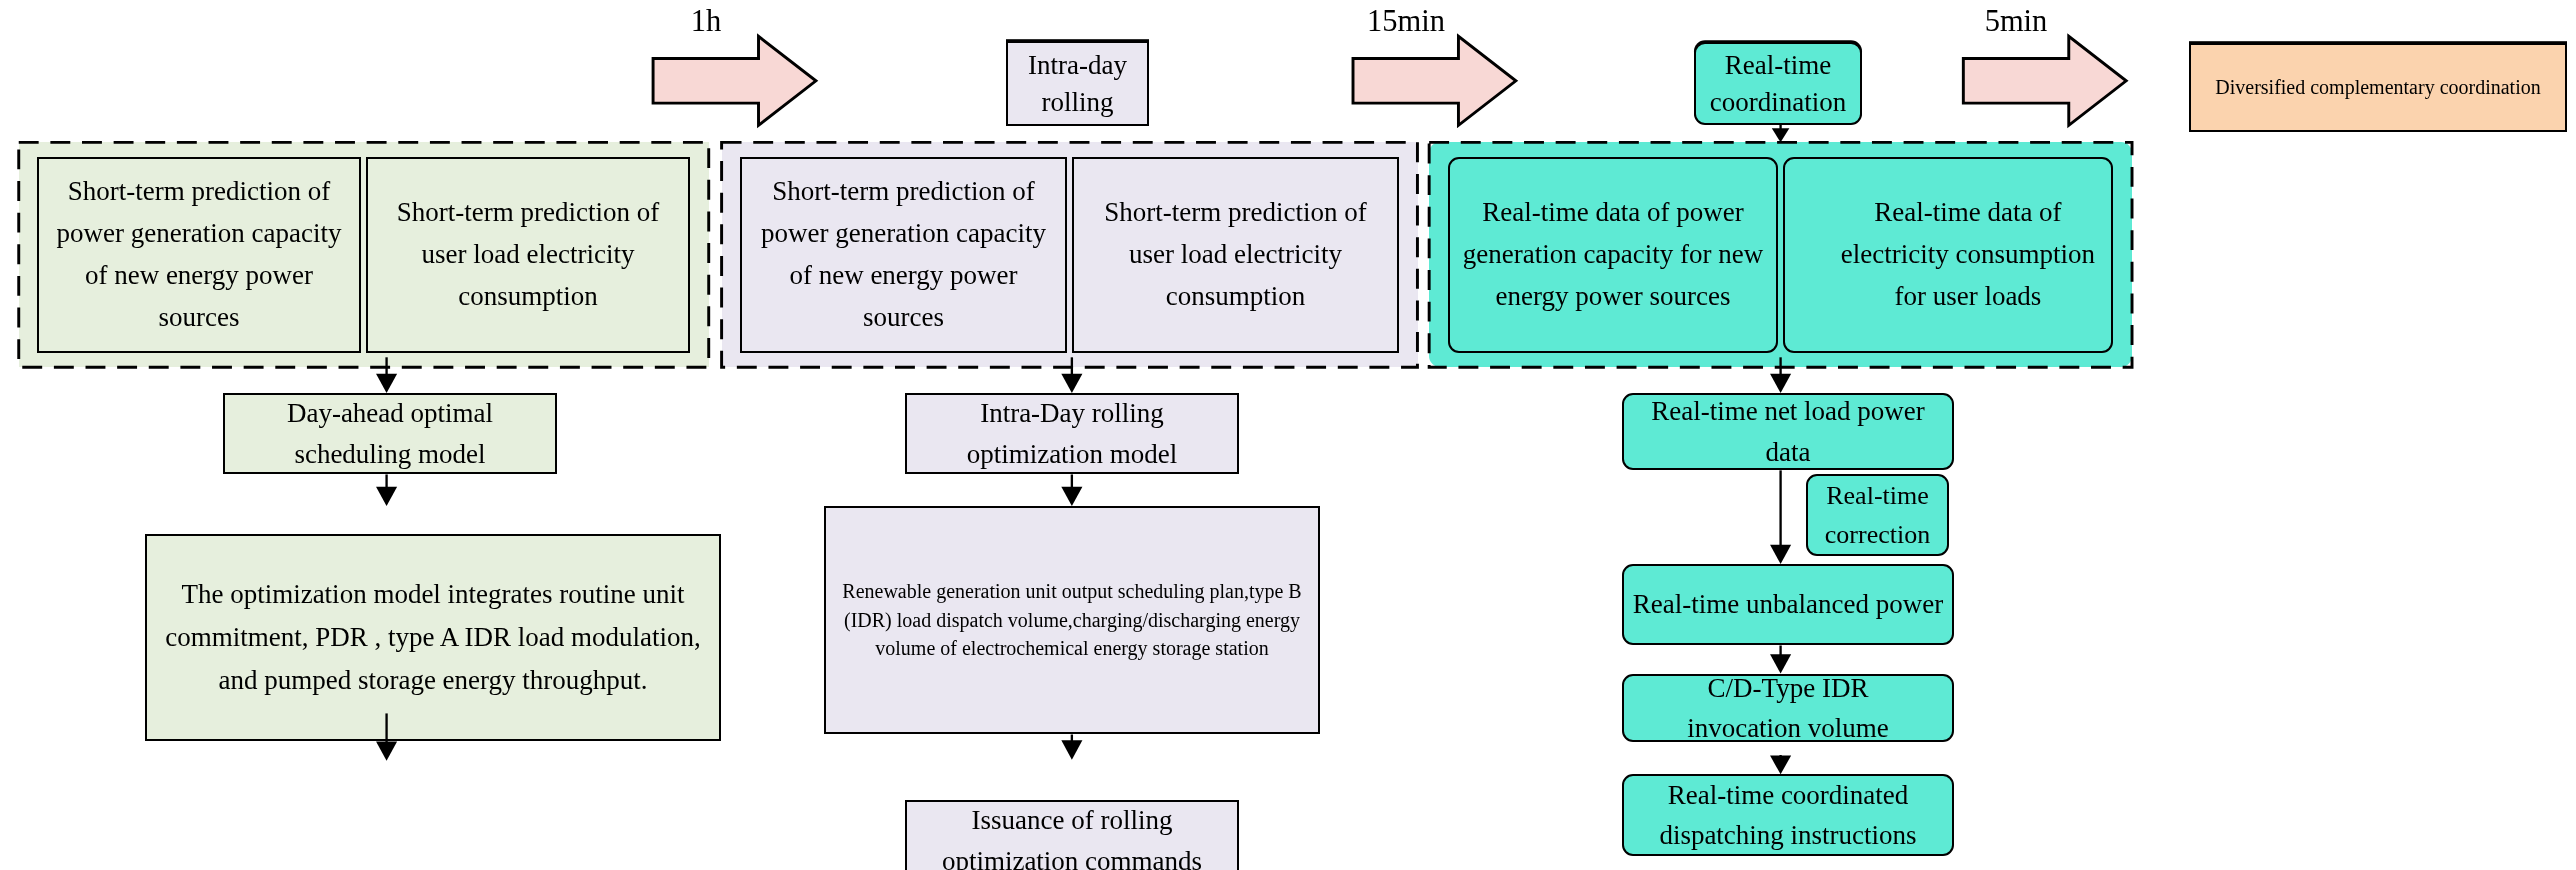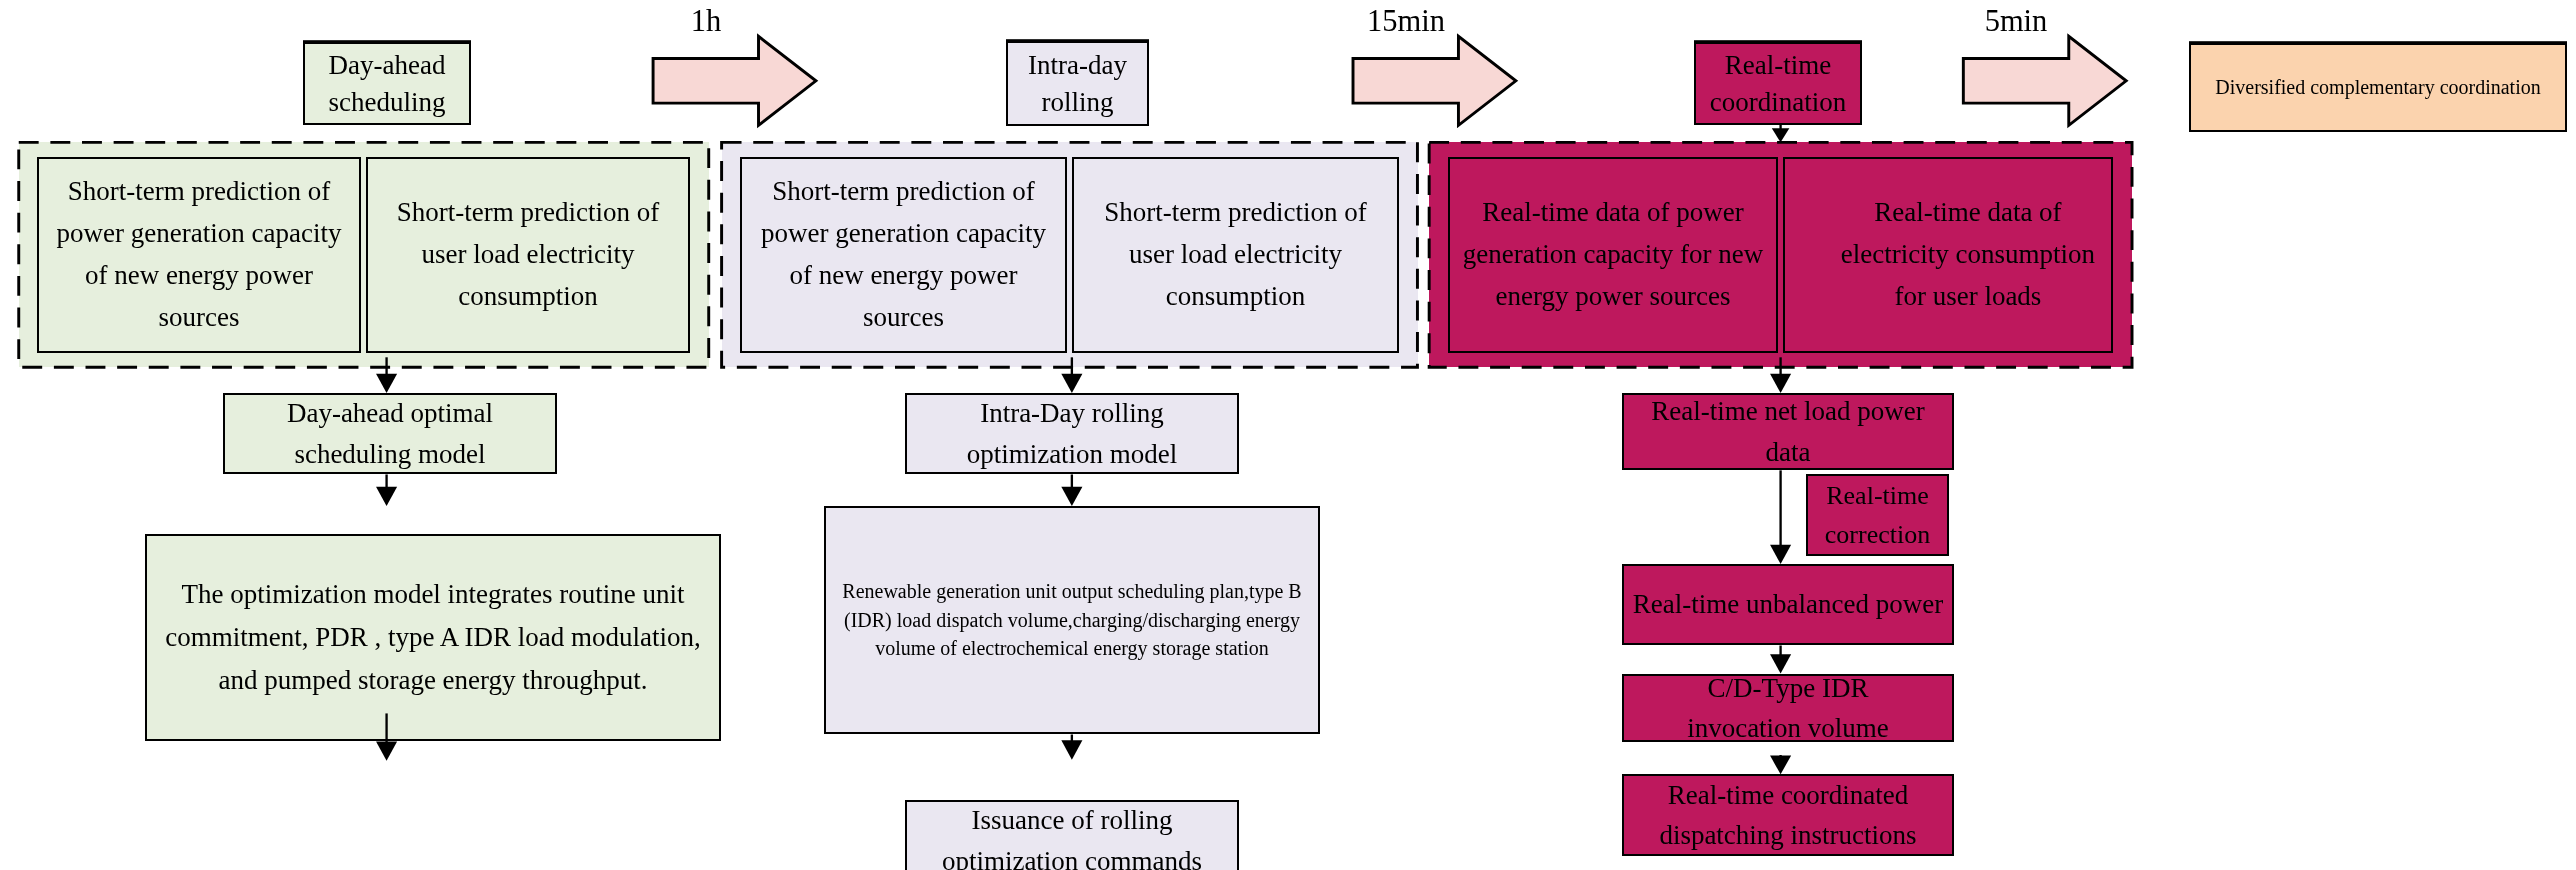--- a/index.html
+++ b/index.html
@@ -31,21 +31,21 @@
     padding: 2.3px 8.2px;
     z-index: 10;
   }
   .container-bg {
     position: absolute;
     box-sizing: border-box;
     z-index: 1;
   }
   .fill-green   { background: #e6efdd; }
   .fill-purple  { background: #eae7f1; }
-  .fill-cyan    { background: #be185d; }
+  .fill-cyan    { background: #5eead4; border-radius: 11px; }
   .fill-orange  { background: #fbd3ae; }
   .header-box   { font-size: 27px; line-height: 1.35; box-shadow: 0 -1.8px 0 #000; }
   .input-box    { line-height: 1.55; }
   .interval-label {
     position: absolute;
     width: 152px;
     top: 4.7px;
     text-align: center;
     font-size: 30.5px;
     line-height: 1.1;
@@ -62,21 +62,20 @@
   .b2 { line-height: 1.6; }
   .b5 { font-size: 20px; line-height: 1.42; padding: 2.3px 5.9px; }
   .b10 { padding: 2.3px 35px; }
   .corr { font-size: 26px; line-height: 1.5; }
 </style>
 </head>
 <body>
 
 <div id="canvas">
 
-  <div class="box header-box fill-green" style="left:303px; top:42px; width:168px; height:83px;">Day-ahead scheduling</div>
 
   <div class="box header-box fill-purple" style="left:1006px; top:41px; width:143px; height:85px;">Intra-day rolling</div>
 
   <div class="box header-box fill-cyan" style="left:1694px; top:42px; width:168px; height:83px;">Real-time coordination</div>
 
   <div class="box header-box fill-orange" style="left:2189px; top:43px; width:378px; height:89px; font-size:20px;">Diversified complementary coordination</div>
 
   <div class="interval-label" style="left:630px;">1h</div>
   <div class="interval-label" style="left:1330px;">15min</div>
   <div class="interval-label" style="left:1940px;">5min</div>

